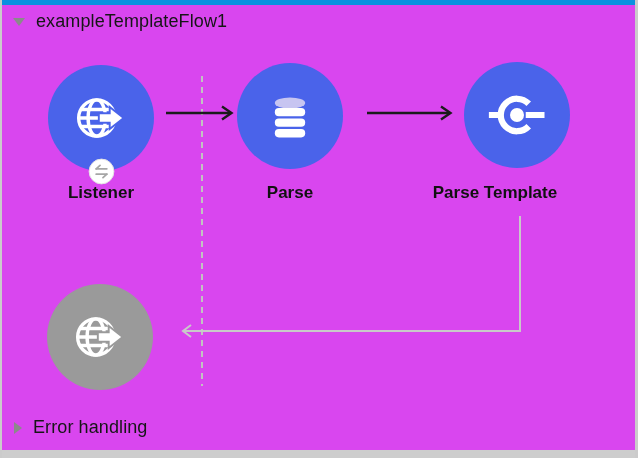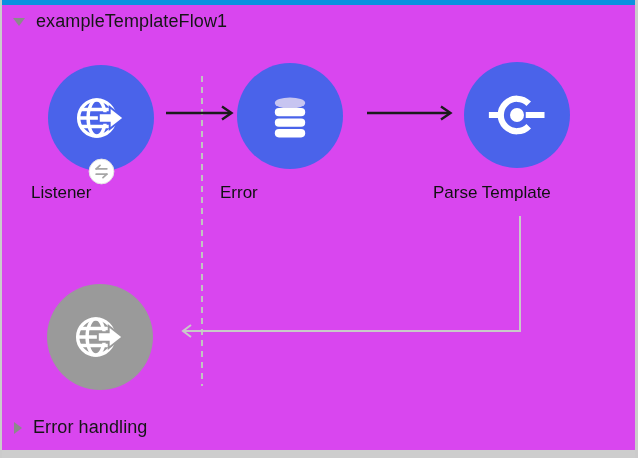--- a/index.html
+++ b/index.html
@@ -24,24 +24,24 @@
   .dashed{stroke:#c2c2c2;stroke-width:2;stroke-dasharray:6 5;}
   .black-arrow line,.black-arrow polyline{stroke:#1b1b1b;stroke-width:2.4;fill:none;}
   .gray-connector polyline{stroke:#c9c9c9;stroke-width:2;fill:none;}
 
   .node{position:absolute;width:106px;height:106px;border-radius:50%;
     display:flex;align-items:center;justify-content:center;}
   .node-blue{background:#4a63ea;}
   .node-gray{background:#9a9a9a;}
   .node-blue .bg-stroke{stroke:#4a63ea;}
   .node-gray .bg-stroke{stroke:#9a9a9a;}
-  .node-label{position:absolute;height:22px;font-size:17px;color:#111111;line-height:22px;}
+  .node-label{position:absolute;height:22px;font-size:17px;color:#111111;text-align:center;line-height:22px;font-weight:bold;}
   .lbl-listener{left:31px;top:182px;width:140px;}
   .lbl-select{left:220px;top:182px;width:140px;}
-  .lbl-parse{left:433px;top:182px;width:160px;}
+  .lbl-parse{left:415px;top:182px;width:160px;}
   .badge{position:absolute;left:88px;top:158px;}
 </style>
 </head>
 <body>
 
 <div class="canvas">
 
   <div class="selection-bar"></div>
 
   <div class="section-header flow-header">
@@ -90,21 +90,21 @@
   <div class="node-label lbl-listener">Listener</div>
 
   <div class="node node-blue" style="left:237px;top:63px;">
     <svg width="54" height="54" viewBox="0 0 48 48">
       <ellipse cx="24" cy="12.5" rx="13.5" ry="5" fill="#c7c5f1"></ellipse>
       <rect x="10.5" y="16.8" width="27" height="7.4" rx="3.6" fill="#ffffff"></rect>
       <rect x="10.5" y="26.2" width="27" height="7.4" rx="3.6" fill="#ffffff"></rect>
       <rect x="10.5" y="35.6" width="27" height="7.4" rx="3.6" fill="#ffffff"></rect>
     </svg>
   </div>
-  <div class="node-label lbl-select">Error</div>
+  <div class="node-label lbl-select">Parse</div>
 
   <div class="node node-blue" style="left:464px;top:62px;">
     <svg width="60" height="60" viewBox="0 0 48 48">
       <path d="M33.4,15 A13,13 0 1 0 33.4,33" fill="none" stroke="#ffffff" stroke-width="5"></path>
       <rect x="1.5" y="21.6" width="10" height="4.8" fill="#ffffff"></rect>
       <circle cx="24" cy="24" r="5.6" fill="#ffffff"></circle>
       <rect x="31" y="21.6" width="15" height="4.8" fill="#ffffff"></rect>
     </svg>
   </div>
   <div class="node-label lbl-parse">Parse Template</div>

